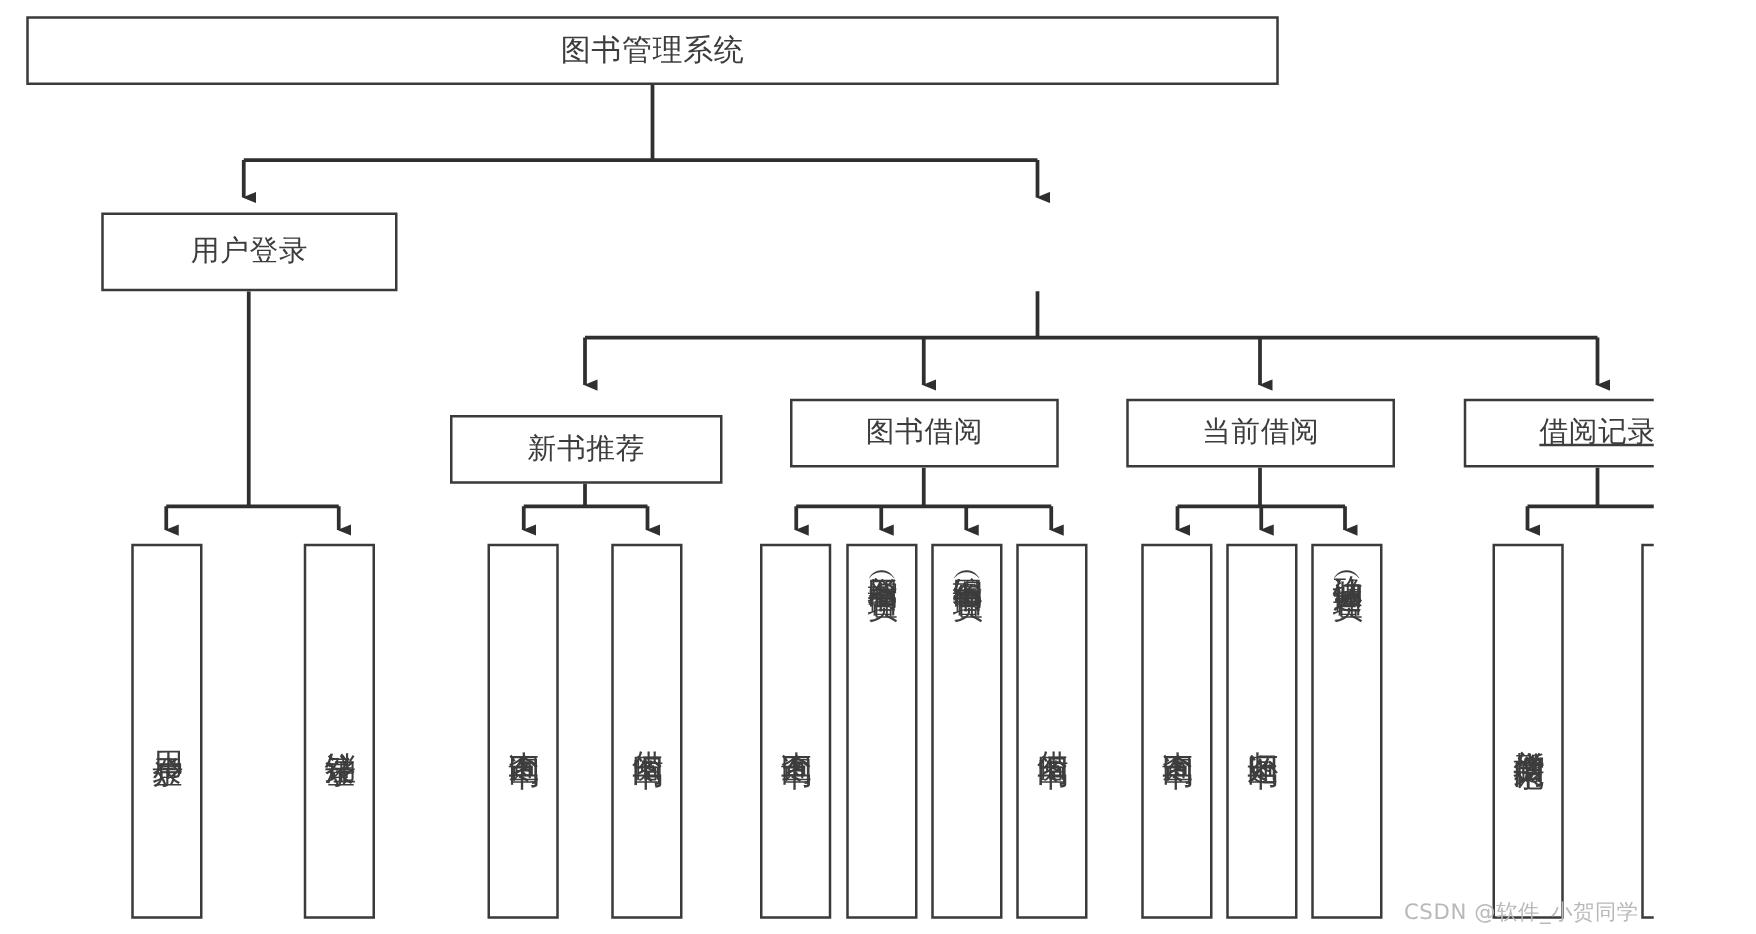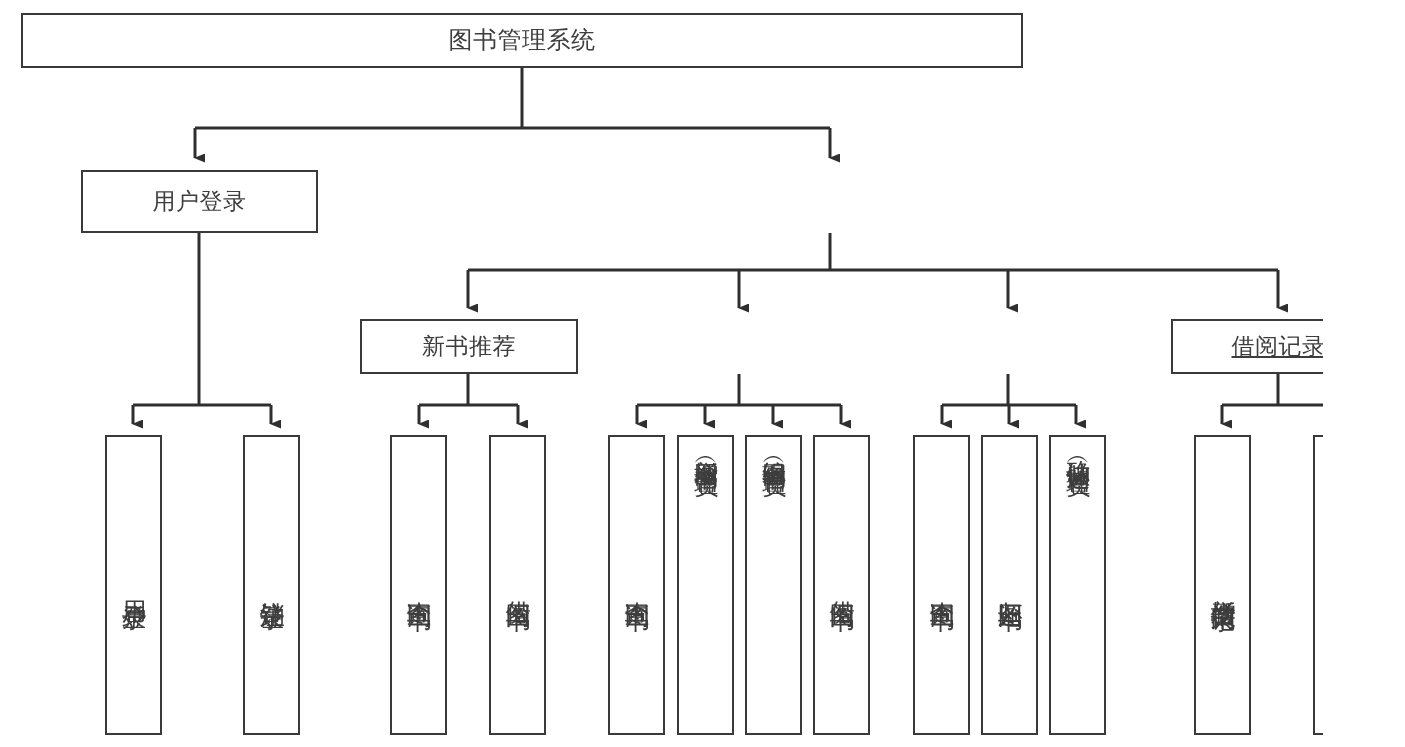--- a/index.html
+++ b/index.html
@@ -139,25 +139,31 @@
 
   <div class="node horiz root" style="left:21px; top:13px; width:1002px; height:55px;">
     <span class="node-label">图书管理系统</span>
   </div>
 
   <div class="node horiz" style="left:81px; top:170px; width:237px; height:63px;">
     <span class="node-label">用户登录</span>
   </div>
 
 
-  <div class="node horiz" style="left:360px; top:319px; width:218px; height:55px;">
+  <div class="node horiz" style="left:360px; top:332px; width:218px; height:55px;">
     <span class="node-label">新书推荐</span>
   </div>
 
-
+  <div class="node horiz" style="left:632px; top:319px; width:215px; height:55px;">
+    <span class="node-label">图书借阅</span>
+  </div>
+
+  <div class="node horiz" style="left:901px; top:319px; width:215px; height:55px;">
+    <span class="node-label">当前借阅</span>
+  </div>
 
   <div class="node horiz" style="left:1171px; top:319px; width:215px; height:55px;text-decoration:underline;">
     <span class="node-label">借阅记录</span>
   </div>
 
   <div class="node vert midpad" style="left:105px; top:435px; width:57px; height:300px;">
     <span class="node-label">用户登录</span>
   </div>
 
   <div class="node vert midpad" style="left:243px; top:435px; width:57px; height:300px;">
@@ -201,14 +207,15 @@
   </div>
 
   <div class="node vert midpad" style="left:1194px; top:435px; width:57px; height:300px;">
     <span class="node-label">新增借阅记录</span>
   </div>
 
   <div class="node vert midpad" style="left:1313px; top:435px; width:57px; height:300px;">
     <span class="node-label">查询借阅记录</span>
   </div>
 
+  <div id="watermark">CSDN @软件_小贺同学</div>
 
 </div>
 
 </body></html>

